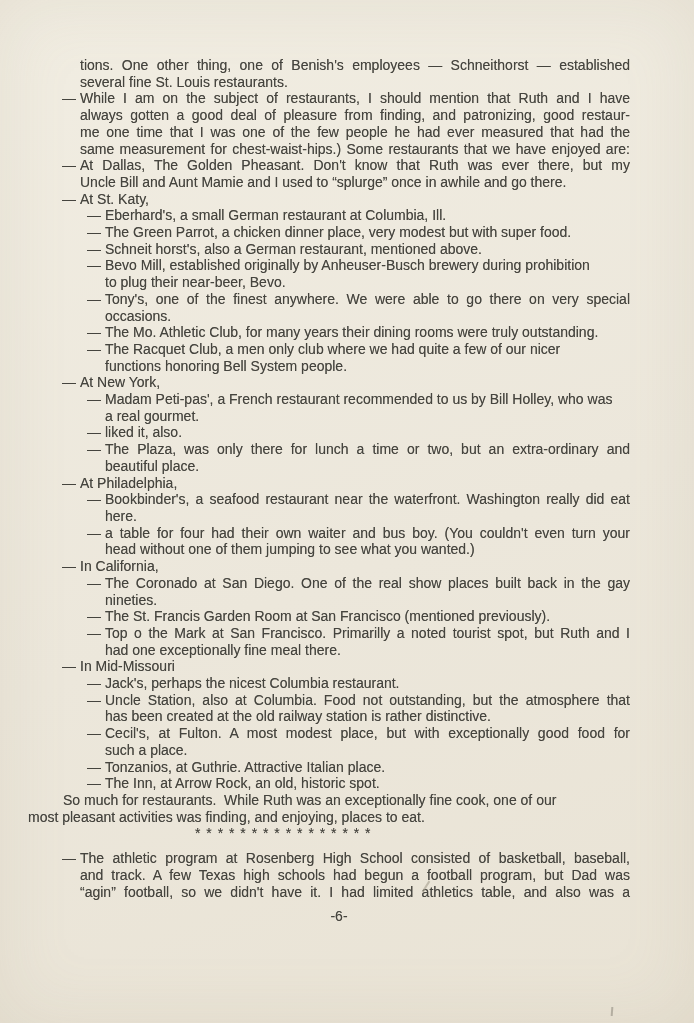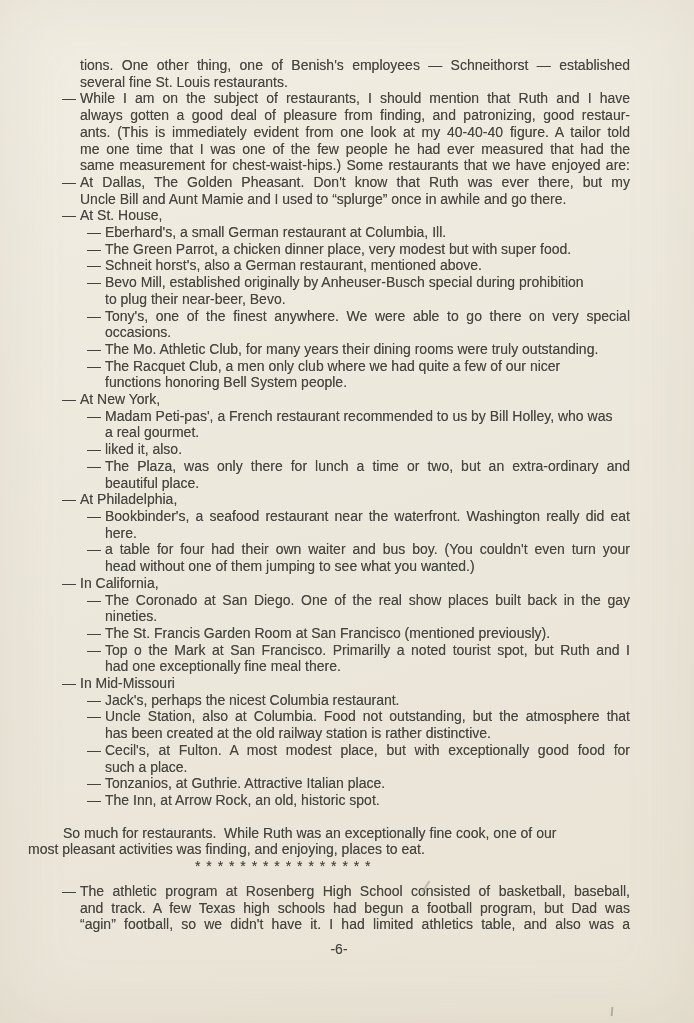--- a/index.html
+++ b/index.html
@@ -20,21 +20,21 @@
     width: 568px;
     font-size: 14px;
     line-height: 16.7px;
     color: #45443e;
     text-shadow: 0 0 0.5px rgba(69, 68, 62, 0.55);
   }
   .block { position: relative; margin: 0; }
   .block.plain   { padding-left: 18px; }
   .block.b1      { padding-left: 18px; }
   .block.b2      { padding-left: 43px; }
-  .block.closing { margin-left: -34px; width: 602px; margin-top: 16px; }
+  .block.closing { margin-left: -34px; width: 602px; }
   .block.closing .line.first { padding-left: 35px; }
   .block.stars   { margin-top: 1px; padding-left: 133px; line-height: 14px; letter-spacing: 1px; }
   .block.gap     { margin-top: 10px; }
   .block.pagenum { margin-top: 8px; text-align: center; margin-right: 14px; }
   .marker { position: absolute; left: 0; top: 0; }
   .b2 .marker { left: 25px; }
   .line { white-space: pre; }
   .line.just {
     white-space: normal;
     text-align: justify;
@@ -56,48 +56,47 @@
 <div class="page">
   <div id="doc" class="doc">
       <div class="block plain">
         <div class="line just first">tions. One other thing, one of Benish's employees — Schneithorst — established</div>
         <div class="line">several fine St. Louis restaurants.</div>
       </div>
       <div class="block b1">
         <span class="marker">—</span>
         <div class="line just first">While I am on the subject of restaurants, I should mention that Ruth and I have</div>
         <div class="line just">always gotten a good deal of pleasure from finding, and patronizing, good restaur-</div>
-        <div class="line just">ants. (This is immediately evident from one look at my 40-40-40 figure. A tailor told</div>
         <div class="line just">me one time that I was one of the few people he had ever measured that had the</div>
         <div class="line just">same measurement for chest-waist-hips.) Some restaurants that we have enjoyed are:</div>
       </div>
       <div class="block b1">
         <span class="marker">—</span>
         <div class="line just first">At Dallas, The Golden Pheasant. Don't know that Ruth was ever there, but my</div>
         <div class="line">Uncle Bill and Aunt Mamie and I used to “splurge” once in awhile and go there.</div>
       </div>
       <div class="block b1">
         <span class="marker">—</span>
-        <div class="line first">At St. House,</div>
+        <div class="line first">At St. Katy,</div>
       </div>
       <div class="block b2">
         <span class="marker">—</span>
         <div class="line first">Eberhard's, a small German restaurant at Columbia, Ill.</div>
       </div>
       <div class="block b2">
         <span class="marker">—</span>
         <div class="line first">The Green Parrot, a chicken dinner place, very modest but with super food.</div>
       </div>
       <div class="block b2">
         <span class="marker">—</span>
         <div class="line first">Schneit horst's, also a German restaurant, mentioned above.</div>
       </div>
       <div class="block b2">
         <span class="marker">—</span>
-        <div class="line first">Bevo Mill, established originally by Anheuser-Busch special during prohibition</div>
+        <div class="line first">Bevo Mill, established originally by Anheuser-Busch brewery during prohibition</div>
         <div class="line">to plug their near-beer, Bevo.</div>
       </div>
       <div class="block b2">
         <span class="marker">—</span>
         <div class="line just first">Tony's, one of the finest anywhere. We were able to go there on very special</div>
         <div class="line">occasions.</div>
       </div>
       <div class="block b2">
         <span class="marker">—</span>
         <div class="line first">The Mo. Athletic Club, for many years their dining rooms were truly outstanding.</div>

